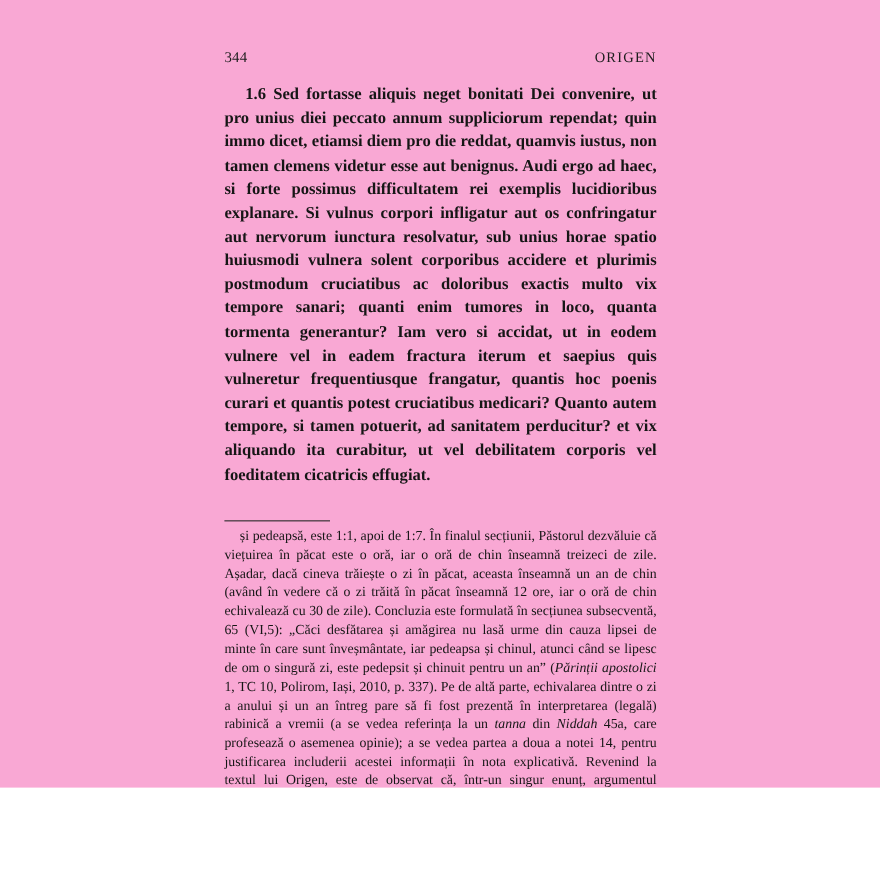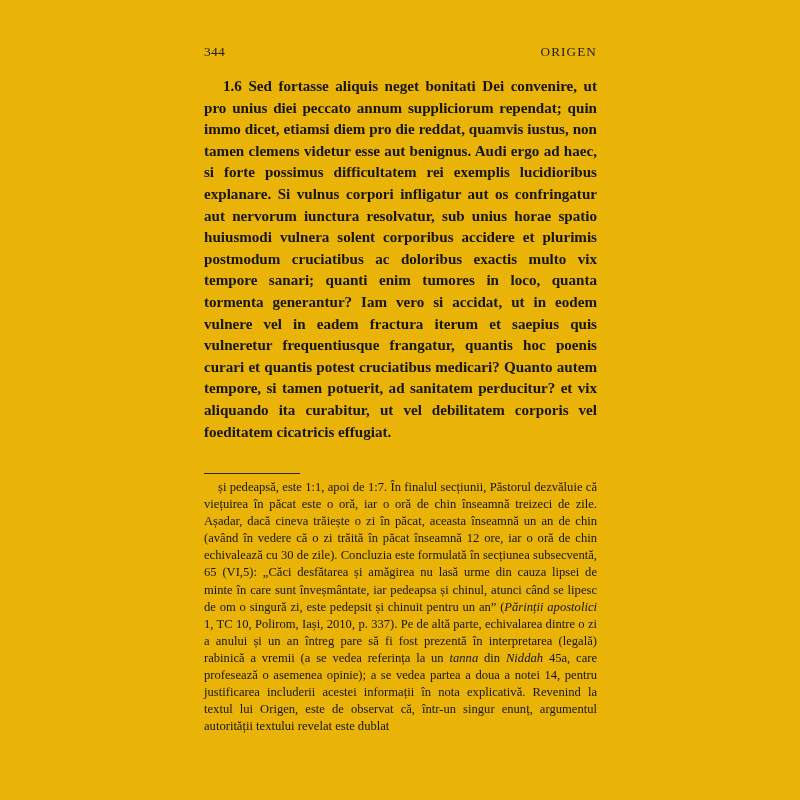--- a/index.html
+++ b/index.html
@@ -11,22 +11,22 @@
     width: 800px;
     height: 800px;
     font-family: "Liberation Serif", "DejaVu Serif", serif;
     color: #1a1a1a;
     -webkit-font-smoothing: antialiased;
   }
 
   .page {
     position: relative;
     width: 800px;
-    height: 800px;
-    background: #eab308;
+    height: 716px;
+    background: #f9a8d4;
     overflow: hidden;
   }
 
   
   .running-head {
     position: absolute;
     left: 204px;
     top: 44px;
     width: 393px;
     height: 20px;

